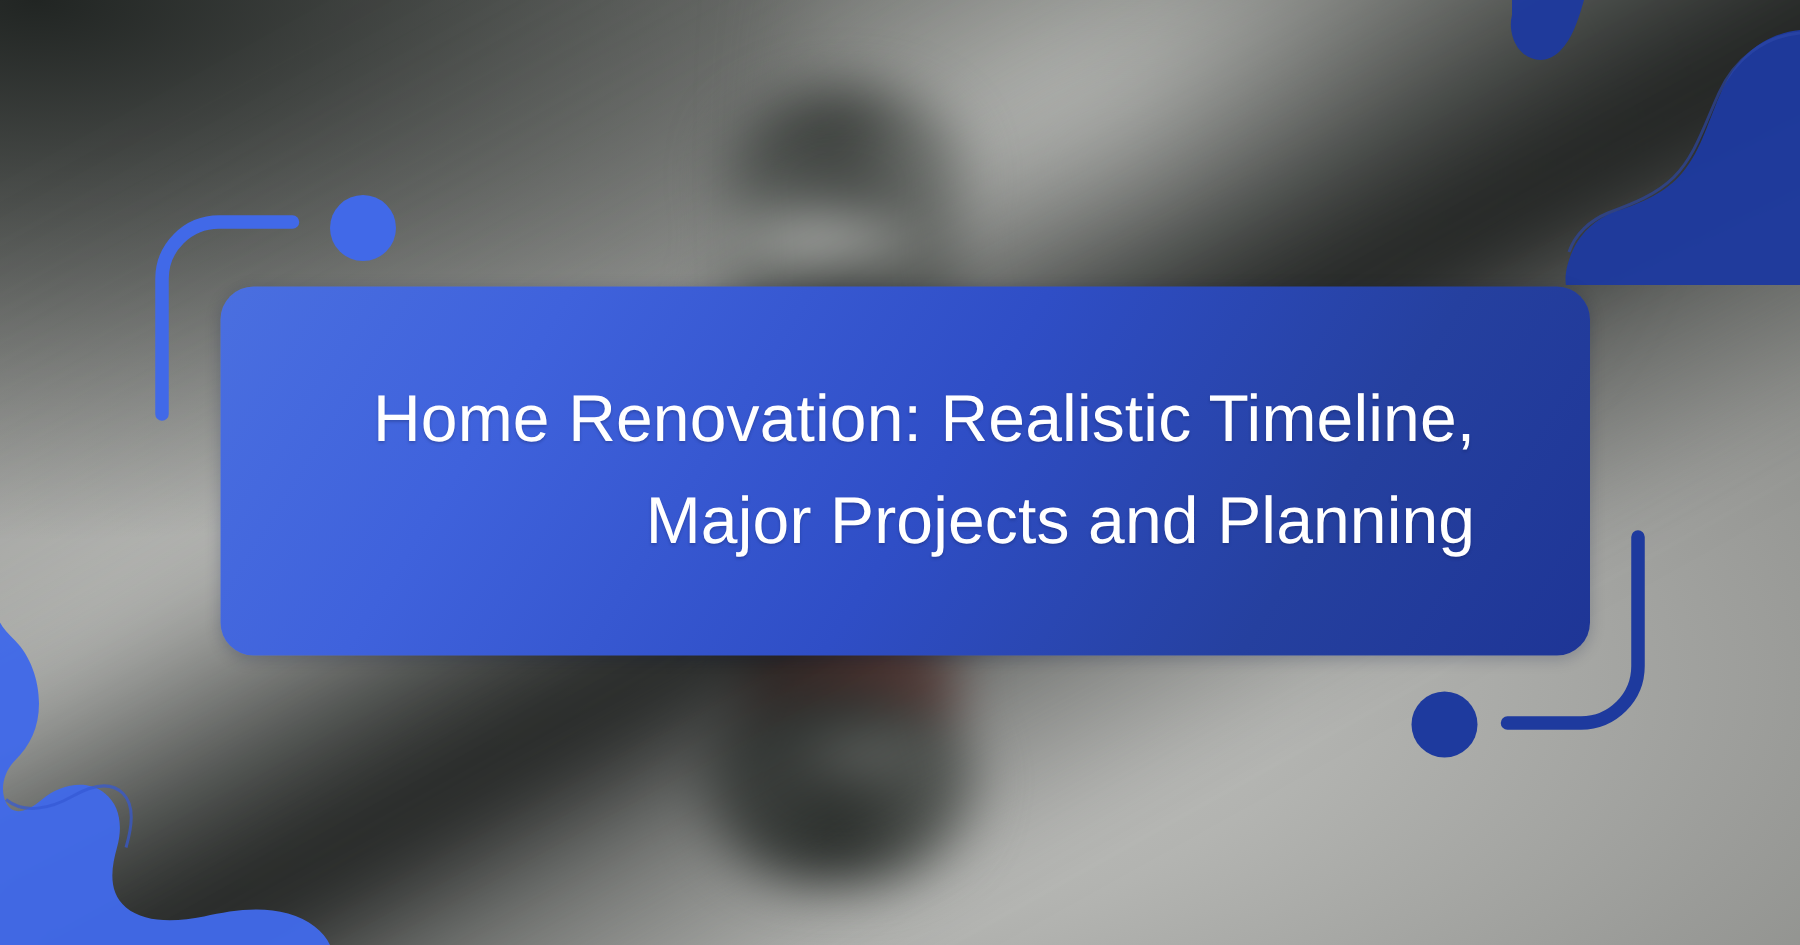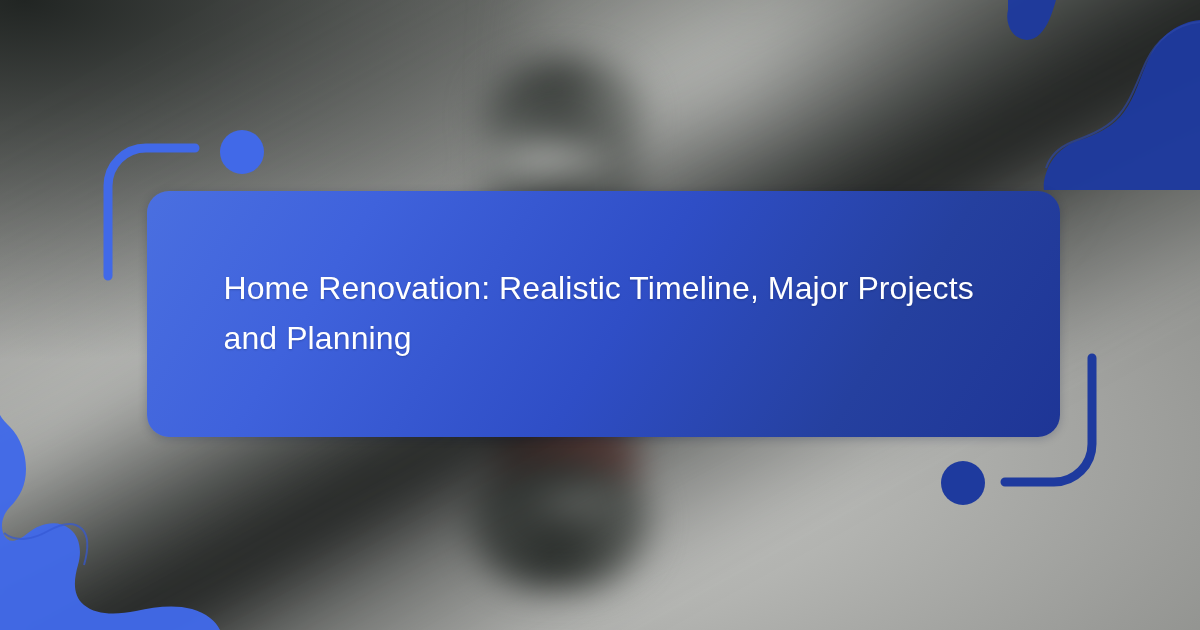--- a/index.html
+++ b/index.html
@@ -130,23 +130,23 @@
     height: 246px;
     border-radius: 22px;
     background: linear-gradient(122deg, #4a6fe0 0%, #3f62dc 22%, #2f4ec6 52%, #25409f 78%, #1e3596 100%);
     display: flex;
     align-items: center;
     justify-content: center;
     box-shadow: 0 2px 10px rgba(10,18,60,0.22);
   }
   .title-text {
     width: 760px;
-    text-align: left;
+    text-align: right;
     color: #ffffff;
-    font-size: 32px;
+    font-size: 44px;
     font-weight: 400;
     line-height: 1.55;
     letter-spacing: 0.1px;
     text-shadow: 0 1px 2px rgba(12,20,60,0.25);
   }
 </style>
 </head>
 <body>
 
 <div id="stage">

